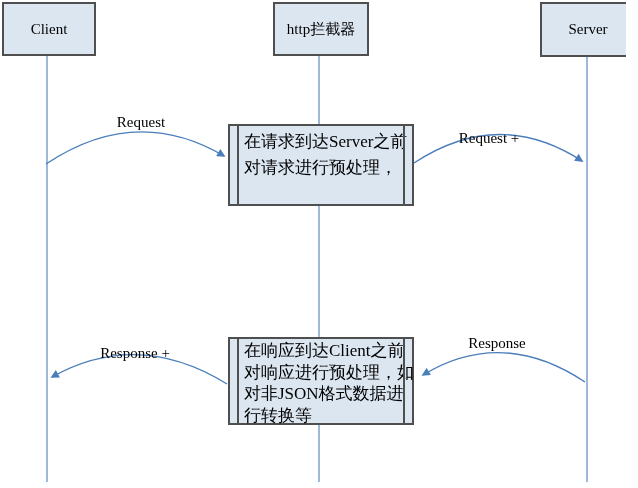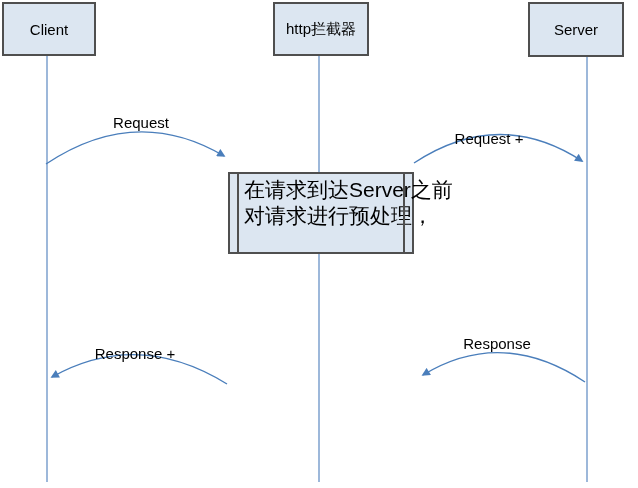--- a/index.html
+++ b/index.html
@@ -10,39 +10,39 @@
     --text: #000000;
     --background: #ffffff;
   }
   * { margin: 0; padding: 0; box-sizing: border-box; }
   html, body { background: var(--background); }
   #canvas {
     position: relative;
     width: 626px;
     height: 488px;
     background: var(--background);
-    font-family: Liberation Sans, sans-serif;
+    font-family: Liberation Serif, serif;
     color: var(--text);
     overflow: hidden;
   }
   .actor-box {
     position: absolute;
     top: 2px;
     height: 54px;
     background: var(--box_fill);
     border: 2px solid var(--box_border);
     display: flex;
     align-items: center;
     justify-content: center;
     font-size: 15px;
     z-index: 3;
   }
   #actor-client      { left: 2px;   width: 94px; }
   #actor-interceptor { left: 273px; width: 96px; }
-  #actor-server      { left: 528px; width: 96px; height: 55px; text-align: center; }
+  #actor-server      { left: 540px; width: 96px; height: 55px; text-align: center; }
   .lifeline {
     position: absolute;
     top: 56px;
     height: 426px;
     width: 2px;
     background: var(--lifeline);
     z-index: 1;
   }
   #lifeline-client      { left: 46px; }
   #lifeline-interceptor { left: 318px; }
@@ -72,22 +72,21 @@
   #label-request-plus  { left: 489px; top: 130px; }
   #label-response-plus { left: 135px; top: 345px; }
   #label-response      { left: 497px; top: 335px; }
   .note-box {
     position: absolute;
     left: 228px;
     width: 186px;
     background: var(--box_fill);
     border: 2px solid var(--box_border);
     z-index: 3;
-    font-size: 21px;
-    margin-top: 48px;
+    font-size: 17px;
   }
   .note-box::before, .note-box::after {
     content: "";
     position: absolute;
     top: 0; bottom: 0;
     width: 2px;
     background: var(--box_border);
   }
   .note-box::before { left: 7px; }
   .note-box::after  { right: 7px; }
@@ -128,14 +127,20 @@
 
   <span class="msg-label" id="label-request">Request</span>
   <span class="msg-label" id="label-request-plus">Request +</span>
   <span class="msg-label" id="label-response">Response</span>
   <span class="msg-label" id="label-response-plus">Response +</span>
 
   <div class="note-box" id="note-request">
     <div class="note-line">在请求到达Server之前</div>
     <div class="note-line">对请求进行预处理，</div>
   </div>
+  <div class="note-box" id="note-response">
+    <div class="note-line">在响应到达Client之前</div>
+    <div class="note-line">对响应进行预处理，如</div>
+    <div class="note-line">对非JSON格式数据进</div>
+    <div class="note-line">行转换等</div>
+  </div>
 
 </div>
 
 </body></html>

